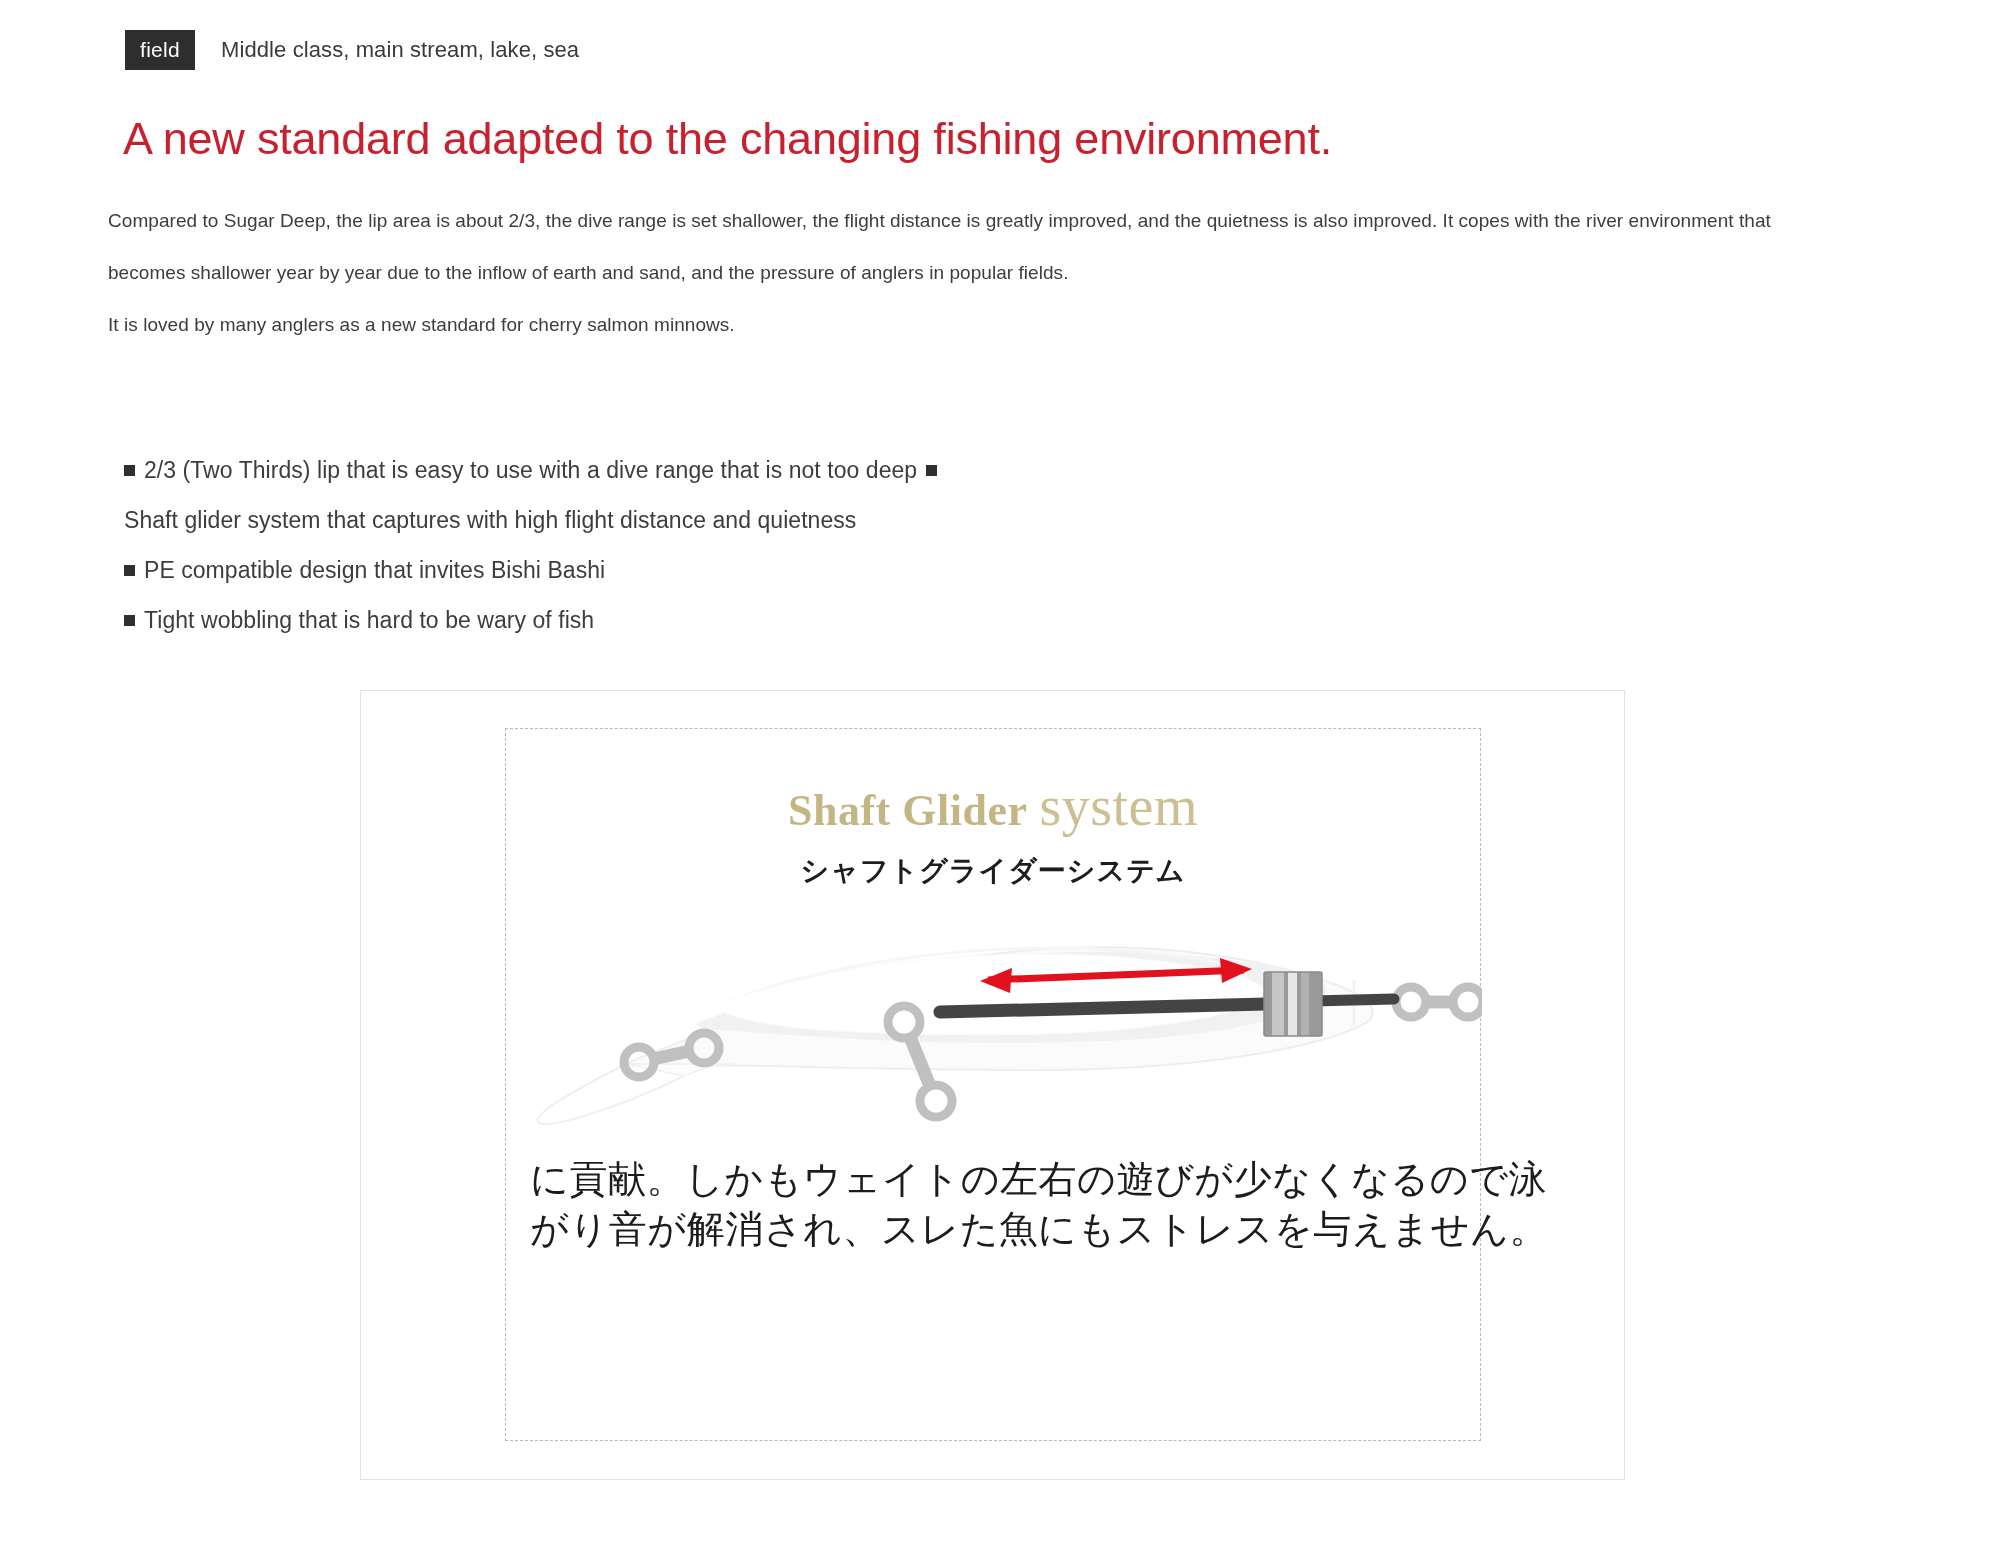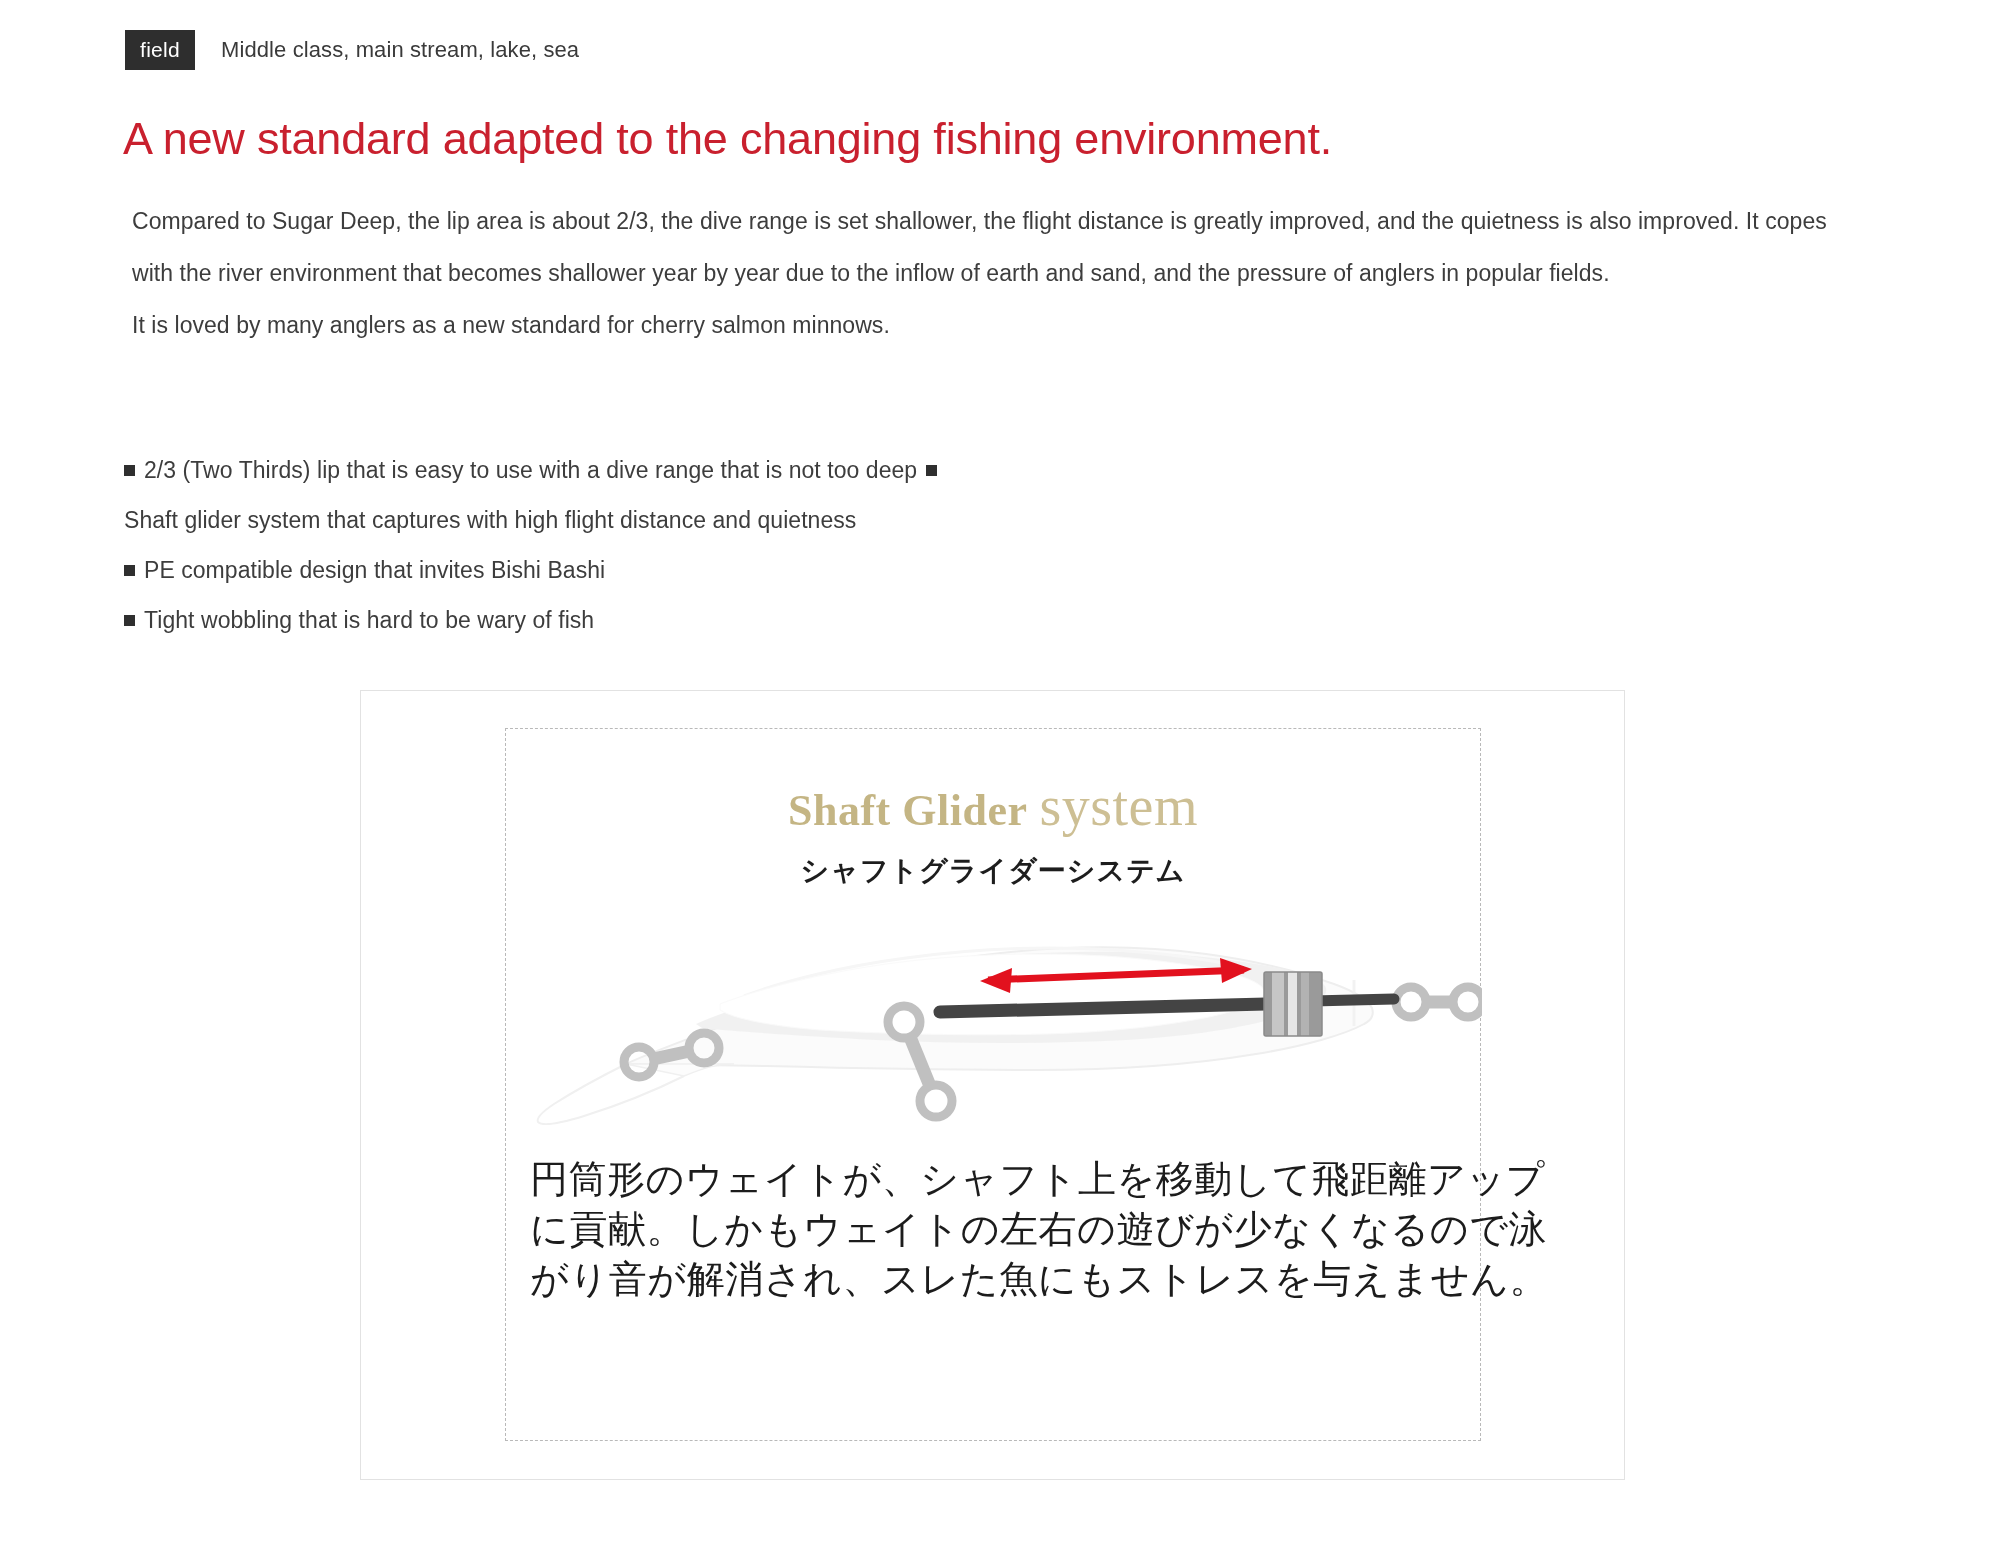--- a/index.html
+++ b/index.html
@@ -57,24 +57,24 @@
     line-height: 1.1;
     color: #c9202e;
     font-weight: 400;
     letter-spacing: -0.2px;
     white-space: nowrap;
   }
 
   
   .body-copy {
     position: absolute;
-    left: 132px;
+    left: 108px;
     top: 195px;
     width: 1720px;
-    font-size: 23px;
+    font-size: 19px;
     line-height: 52px;
     color: #3d3d3d;
     letter-spacing: 0.05px;
   }
   .body-copy p {
     margin: 0;
   }
 
   
   .feature-list {
@@ -279,21 +279,20 @@
           <g>
             <line x1="482" y1="76" x2="738" y2="66" stroke="#e2111e" stroke-width="7"></line>
             <polygon points="474,77 506,64 504,89" fill="#e2111e"></polygon>
             <polygon points="746,65 714,54 716,79" fill="#e2111e"></polygon>
           </g>
 
         </svg>
       </div>
 
       <div class="jp-block">
-        <div class="jp-line">円筒形のウェイトが、シャフト上を移動して飛距離アップ</div>
         <div class="jp-line">に貢献。しかもウェイトの左右の遊びが少なくなるので泳</div>
         <div class="jp-line">がり音が解消され、スレた魚にもストレスを与えません。</div>
       </div>
 
     </div>
   </div>
 
 </div>
 
 </body></html>

